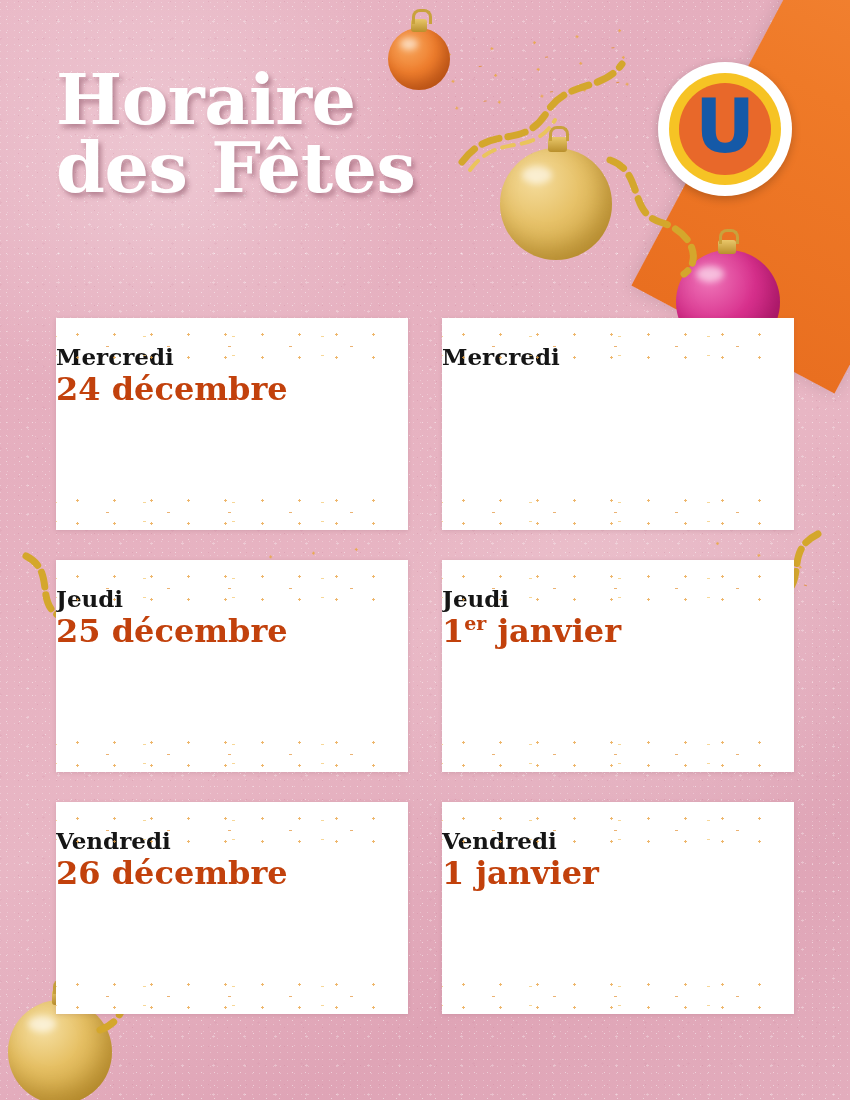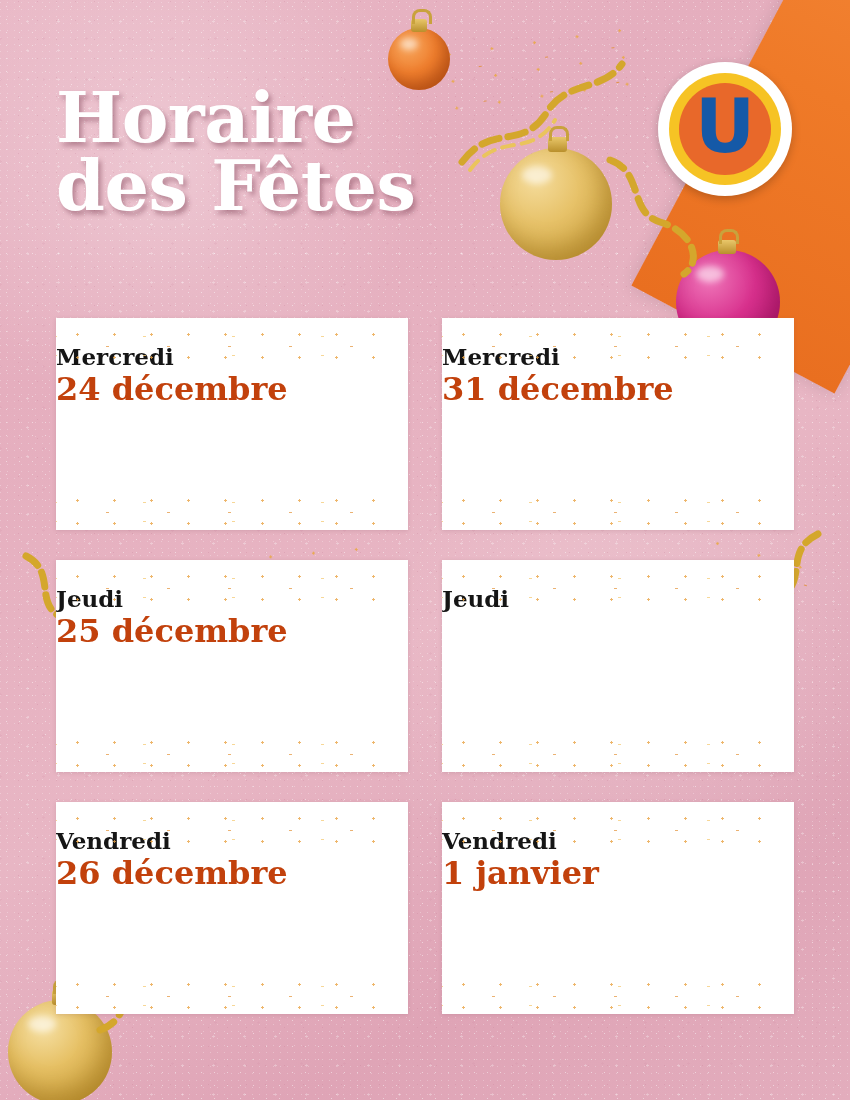--- a/index.html
+++ b/index.html
@@ -101,21 +101,21 @@
     font-size: 74px;
     line-height: 1;
     color: #1559a7;
     margin-top: -6px;
   }
 
   
   .title {
     position: absolute;
     left: 56px;
-    top: 84px;
+    top: 66px;
     width: 520px;
     color: #ffffff;
     font-family: "DejaVu Serif", serif;
     font-weight: bold;
     font-size: 70px;
     line-height: 0.97;
     letter-spacing: -0.5px;
     text-shadow: 3px 4px 5px rgba(120,60,80,.45);
   }
   .title .l2 { display: block; }
@@ -321,36 +321,36 @@
       <div class="confetti bottom"></div>
       <div class="day">Mercredi</div>
       <div class="date">24 décembre</div>
       <div class="hours"></div>
     </div>
 
     <div class="card">
       <div class="confetti top"></div>
       <div class="confetti bottom"></div>
       <div class="day">Mercredi</div>
-      <div class="date">31 décembre</div>
       <div class="hours"></div>
     </div>
 
     <div class="card">
       <div class="confetti top"></div>
       <div class="confetti bottom"></div>
       <div class="day">Jeudi</div>
       <div class="date">25 décembre</div>
       <div class="hours"></div>
     </div>
 
     <div class="card">
       <div class="confetti top"></div>
       <div class="confetti bottom"></div>
       <div class="day">Jeudi</div>
+      <div class="date"><span>1</span><sup>er</sup> <span>janvier</span></div>
       <div class="hours"></div>
     </div>
 
     <div class="card">
       <div class="confetti top"></div>
       <div class="confetti bottom"></div>
       <div class="day">Vendredi</div>
       <div class="date">26 décembre</div>
       <div class="hours"></div>
     </div>

